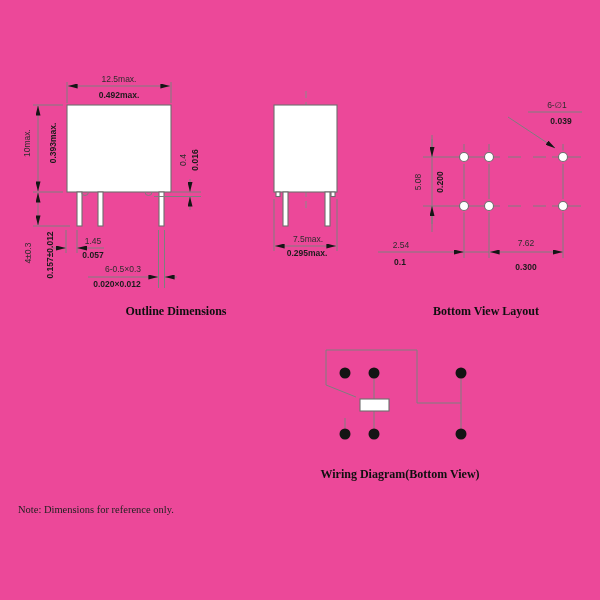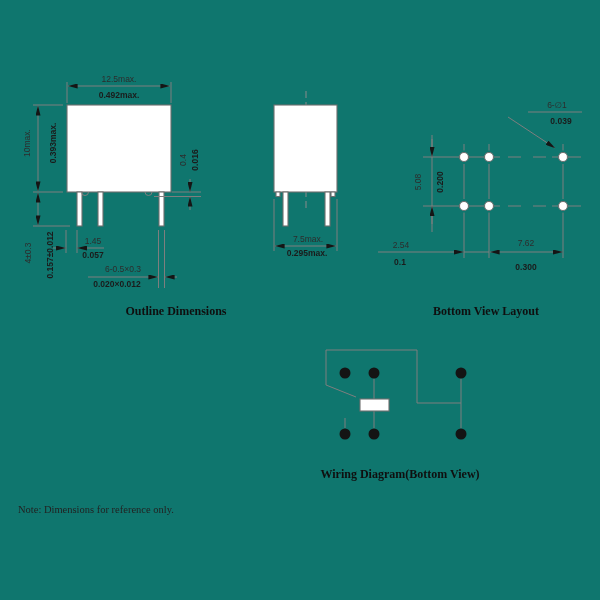--- a/index.html
+++ b/index.html
@@ -1,16 +1,16 @@
 <!DOCTYPE html>
 <html><head>
 <meta charset="utf-8">
 <style>
   html,body{margin:0;padding:0;background:#fff;}
-  #canvas{position:relative;width:600px;height:600px;background:#0f766e;overflow:hidden;}
+  #canvas{position:relative;width:600px;height:600px;background:#ec4899;overflow:hidden;}
   svg{display:block;}
   .ln{stroke:#7e7e7e;stroke-width:1;fill:none;}
   .bd{stroke:#6e6e6e;stroke-width:1.1;fill:#fff;}
   .cl{stroke:#8a8a8a;stroke-width:1;fill:none;stroke-dasharray:7 4;}
   .dot{fill:#141414;stroke:none;}
   .dm{font-family:"Liberation Sans","DejaVu Sans",sans-serif;font-size:8.5px;fill:#2d2d2d;}
   .di{font-family:"Liberation Sans","DejaVu Sans",sans-serif;font-size:8.5px;font-weight:bold;fill:#1b1b1b;}
   .t{font-family:"Liberation Serif","DejaVu Serif",serif;font-size:12px;font-weight:bold;fill:#0f0f0f;}
   .note{font-family:"Liberation Serif","DejaVu Serif",serif;font-size:10.5px;fill:#222;}
 </style>

